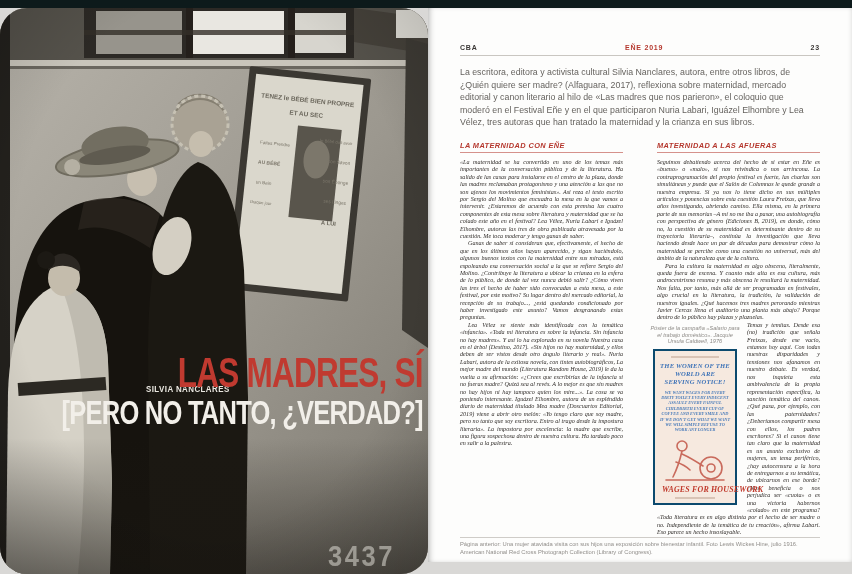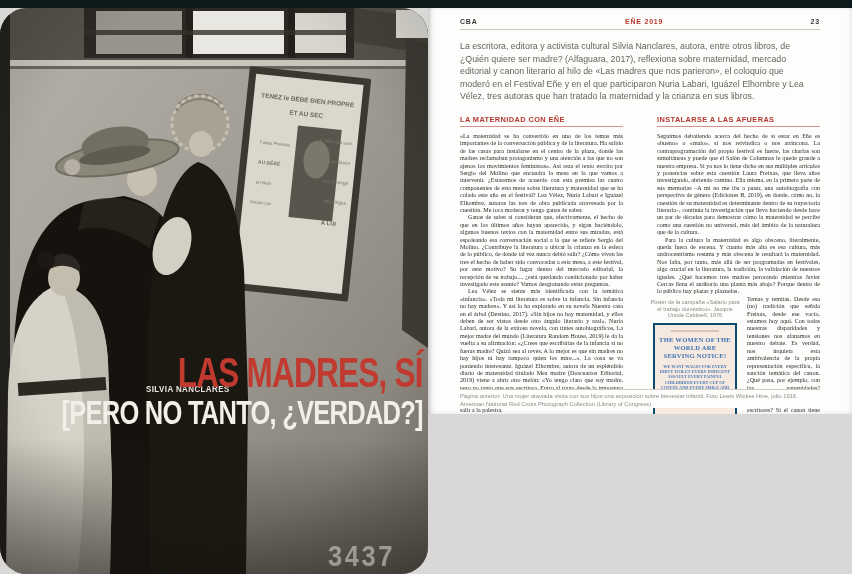--- a/index.html
+++ b/index.html
@@ -13,31 +13,31 @@
   .byline{position:absolute;left:146px;top:376px;font-size:9px;font-weight:bold;letter-spacing:.5px;
           color:#eae7e0;transform:scaleX(.88);transform-origin:left center;white-space:nowrap;z-index:3;}
   .title-main{position:absolute;right:5px;top:344px;font-size:42px;font-weight:bold;letter-spacing:-1px;
           line-height:1;color:#c03a30;transform:scaleX(.75);transform-origin:right center;white-space:nowrap;z-index:3;}
   .title-sub{position:absolute;right:5px;top:387px;font-size:34px;font-weight:bold;letter-spacing:-1px;
           line-height:1;color:#f2efe9;transform:scaleX(.75);transform-origin:right center;white-space:nowrap;z-index:3;}
   .photo-number{position:absolute;left:328px;top:531px;font-size:30px;font-weight:bold;letter-spacing:3px;
           color:rgba(235,233,226,.5);transform:scaleX(.85);transform-origin:left center;z-index:3;}
 
   
-  .page-right{position:absolute;top:8px;left:428px;width:424px;height:406px;background:#fdfdfc;
-          box-sizing:border-box;padding:10px 32px 0;overflow:hidden;
+  .page-right{position:absolute;top:8px;left:428px;width:424px;height:554px;background:#fdfdfc;
+          box-sizing:border-box;padding:36px 32px 0;overflow:hidden;
           box-shadow:inset 4px 0 7px -4px rgba(0,0,0,.4), inset -3px 0 5px -3px rgba(0,0,0,.15);}
   .pr-header{display:flex;justify-content:space-between;align-items:baseline;
           font-size:7px;font-weight:bold;letter-spacing:.8px;color:#3a3735;}
   .h-center{color:#b5382e;}
   .h-rule{height:1px;background:#c9c6c1;margin-top:4px;}
   .intro{margin:10px 0 0;font-size:8.8px;line-height:12.5px;color:#66635f;width:354px;}
   .cols{display:flex;gap:34px;margin-top:13px;}
   .col{width:163px;font-family:"Liberation Serif",serif;font-size:6.1px;line-height:7.4px;
-          color:#2f2b28;text-align:justify;}
+          color:#2f2b28;text-align:justify;font-style:italic;}
   .col p{margin:0;}
   .col p.ind{text-indent:8px;}
   .col p.cont{text-indent:0;}
   .col-h{margin:0 0 6px;font-family:"Liberation Sans",sans-serif;font-size:7.4px;font-weight:bold;
           letter-spacing:.4px;color:#b5382e;border-bottom:1px solid rgba(181,56,46,.55);padding-bottom:3px;}
 
   .poster-fig{float:left;width:92px;margin:3px 6px 2px -8px;}
   .poster-cap{font-family:"Liberation Sans",sans-serif;font-size:5.6px;line-height:6.8px;color:#8e8b87;
           text-align:center;margin:0 0 4px;}
   .poster{width:84px;margin:0 auto;background:#f6e9df;border:2px solid #0c4a6e;box-sizing:border-box;
@@ -168,21 +168,21 @@
 
     <div class="cols">
       <div class="col">
         <h2 class="col-h">LA MATERNIDAD CON EÑE</h2>
         <p>«La maternidad se ha convertido en uno de los temas más importantes de la conversación pública y de la literatura. Ha salido de las casas para instalarse en el centro de la plaza, donde las madres reclamaban protagonismo y una atención a las que no son ajenos los movimientos feministas». Así reza el texto escrito por Sergio del Molino que encuadra la mesa en la que vamos a intervenir. ¿Estaremos de acuerdo con esta premisa las cuatro componentes de esta mesa sobre literatura y maternidad que se ha colado este año en el festival? Lea Vélez, Nuria Labari e Iguázel Elhombre, autoras las tres de obra publicada atravesada por la cuestión. Me toca moderar y tengo ganas de saber.</p>
         <p class="ind">Ganas de saber si consideran que, efectivamente, el hecho de que en los últimos años hayan aparecido, y sigan haciéndolo, algunos buenos textos con la maternidad entre sus miradas, está espoleando esa conversación social a la que se refiere Sergio del Molino. ¿Contribuye la literatura a ubicar la crianza en la esfera de lo público, de donde tal vez nunca debió salir? ¿Cómo viven las tres el hecho de haber sido convocadas a esta mesa, a este festival, por este motivo? Su lugar dentro del mercado editorial, la recepción de su trabajo..., ¿está quedando condicionado por haber investigado este asunto? Vamos desgranando estas preguntas.</p>
         <p class="ind">Lea Vélez se siente más identificada con la temática «infancia». «Toda mi literatura es sobre la infancia. Sin infancia no hay madres». Y así lo ha explorado en su novela Nuestra casa en el árbol (Destino, 2017). «Sin hijos no hay maternidad, y ellos deben de ser vistos desde otro ángulo literario y real». Nuria Labari, autora de la exitosa novela, con tintes autobiográficos, La mejor madre del mundo (Literatura Random House, 2019) le da la vuelta a su afirmación: «¿Crees que escribirías de la infancia si no fueras madre? Quizá sea al revés. A lo mejor es que sin madres no hay hijos ni hay tampoco quien los mire...». La cosa se va poniendo interesante. Iguázel Elhombre, autora de un espléndido diario de maternidad titulado Mea madre (Doscuartos Editorial, 2019) viene a abrir otro melón: «Yo tengo claro que soy madre, pero no tanto que soy escritora. Entro al trago desde la impostura literaria». La impostora por excelencia: la madre que escribe, una figura sospechosa dentro de nuestra cultura. Ha tardado poco en salir a la palestra.</p>
       </div>
 
       <div class="col">
-        <h2 class="col-h">INSTALARSE A LAS AFUERAS</h2>
+        <h2 class="col-h">MATERNIDAD A LAS AFUERAS</h2>
         <p>Seguimos debatiendo acerca del hecho de si estar en Eñe es «bueno» o «malo», si nos reivindica o nos arrincona. La contraprogramación del propio festival es fuerte, las charlas son simultáneas y puede que el Salón de Columnas le quede grande a nuestra empresa. Si ya nos lo tiene dicho en sus múltiples artículos y ponencias sobre esta cuestión Laura Freixas, que lleva años investigando, abriendo camino. Ella misma, en la primera parte de sus memorias –A mí no me iba a pasar, una autobiografía con perspectiva de género (Ediciones B, 2019), en donde, cómo no, la cuestión de su maternidad es determinante dentro de su trayectoria literaria–, continúa la investigación que lleva haciendo desde hace un par de décadas para demostrar cómo la maternidad se percibe como una cuestión no universal, más del ámbito de la naturaleza que de la cultura.</p>
         <p class="ind">Para la cultura la maternidad es algo obsceno, literalmente, queda fuera de escena. Y cuanto más alta es esa cultura, más androcentrismo resuma y más obscena le resultará la maternidad. Nos falta, por tanto, más allá de ser programadas en festivales, algo crucial en la literatura, la tradición, la validación de nuestros iguales. ¿Qué hacemos tres madres perorando mientras Javier Cercas llena el auditorio una planta más abajo? Porque dentro de lo público hay plazas y plazuelas.</p>
 
         <figure class="poster-fig">
           <figcaption class="poster-cap">Póster de la campaña «Salario para el trabajo doméstico». Jacquie Ursula Caldwell, 1976</figcaption>
           <div class="poster">
             <div class="p-microbar"></div>
             <div class="p-title">THE WOMEN OF THE WORLD ARE SERVING NOTICE!</div>
             <div class="p-demands">WE WANT WAGES FOR EVERY DIRTY TOILET EVERY INDECENT ASSAULT EVERY PAINFUL CHILDBIRTH EVERY CUP OF COFFEE AND EVERY SMILE AND IF WE DON'T GET WHAT WE WANT WE WILL SIMPLY REFUSE TO WORK ANY LONGER</div>
             <svg class="p-illo" width="70" height="48" viewBox="0 0 70 48">

